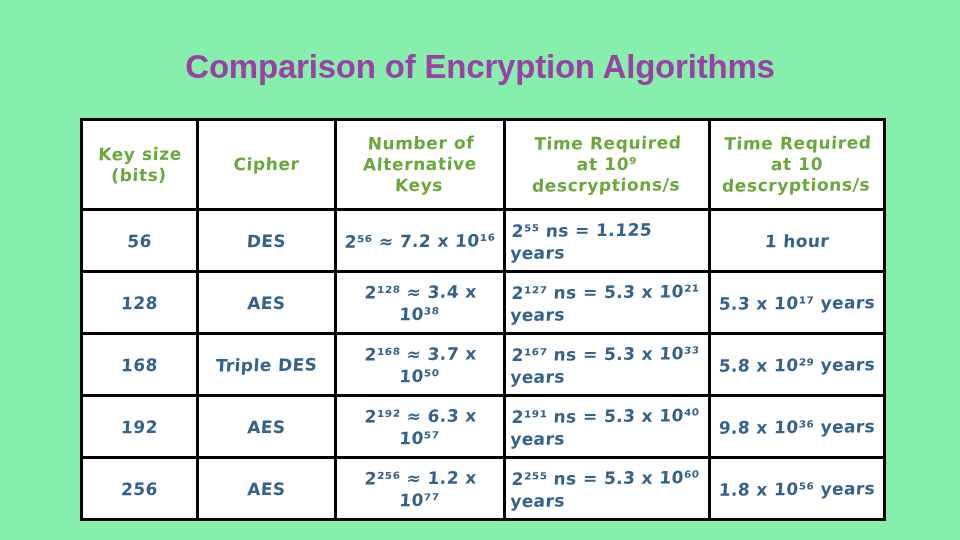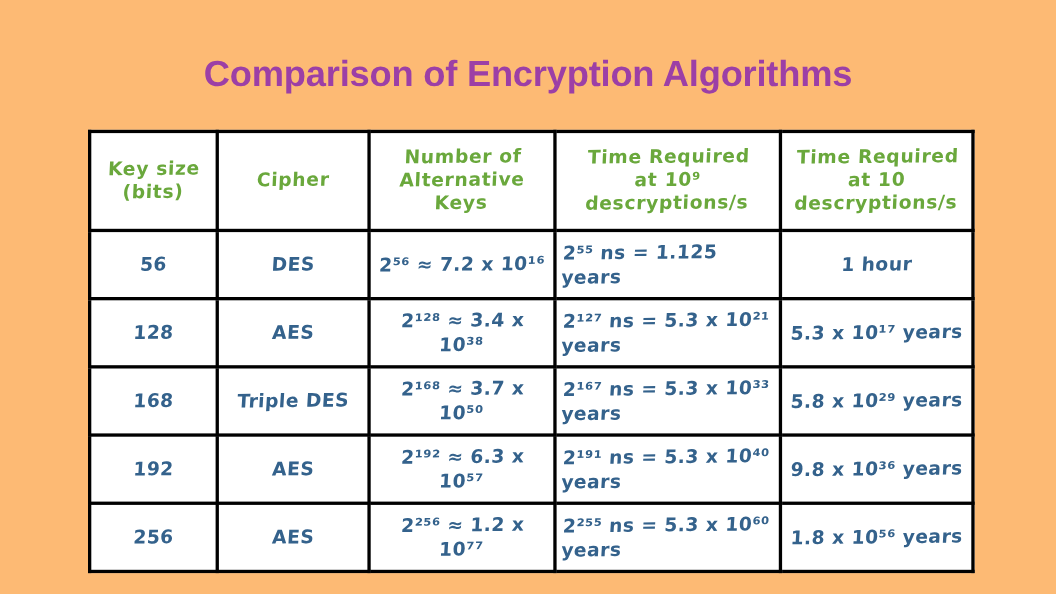--- a/index.html
+++ b/index.html
@@ -10,21 +10,21 @@
     width: 960px;
     height: 540px;
     background: #ffffff;
     font-family: "Liberation Sans", sans-serif;
     overflow: hidden;
   }
   .slide {
     position: relative;
     width: 960px;
     height: 540px;
-    background: #fdba74;
+    background: #86efac;
   }
   .slide-title {
     position: absolute;
     left: 0;
     top: 48px;
     width: 960px;
     text-align: center;
     font-family: "Liberation Sans", sans-serif;
     font-weight: bold;
     font-size: 33px;

